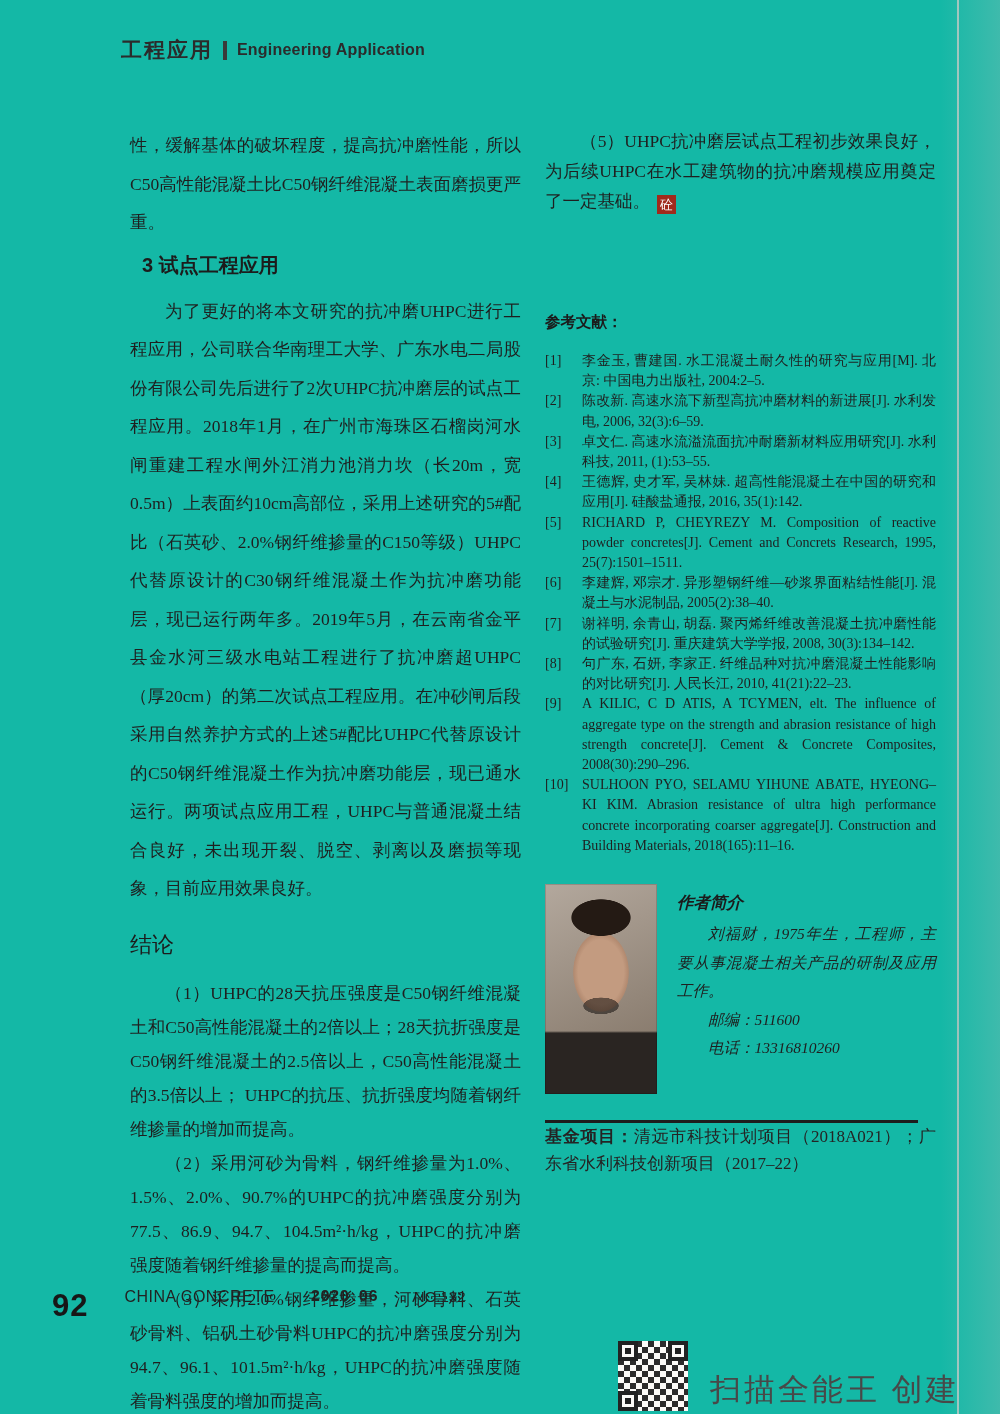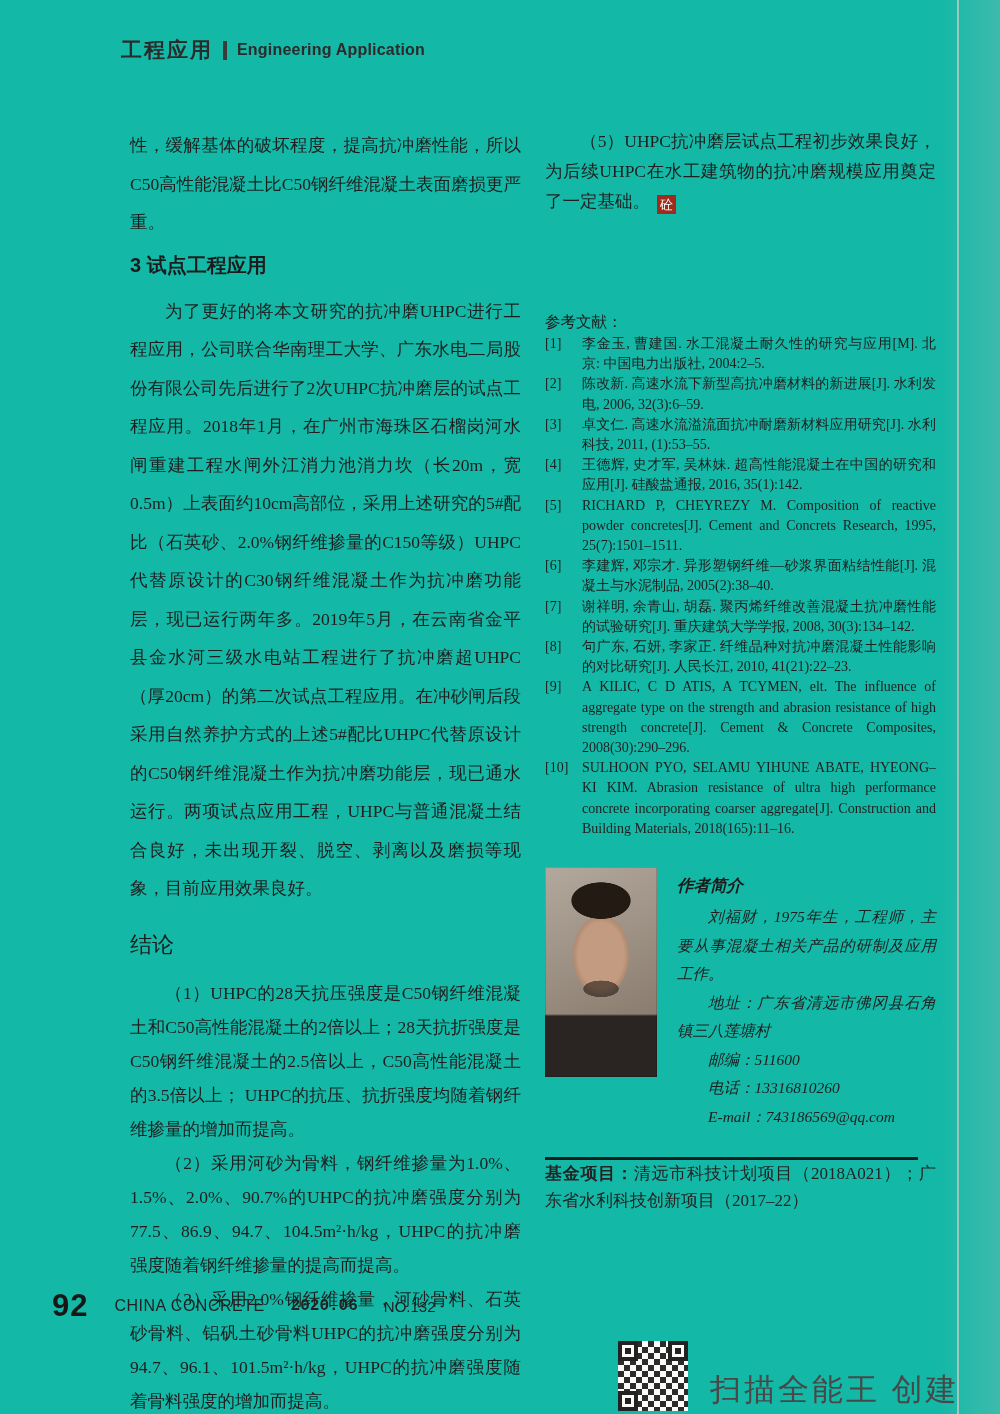--- a/index.html
+++ b/index.html
@@ -47,39 +47,39 @@
     color: #1f1f1f;
   }
   .lh38 { line-height: 38.5px; }
   .lh34 { line-height: 34px; }
   .lh30 { line-height: 30px; }
   .indent { text-indent: 2em; }
 
   .sec-h {
     font-family: "Liberation Sans", "DejaVu Sans", sans-serif;
     font-size: 20px; font-weight: 700; color: #1c1c1c;
-    margin: 10px 0 13px 0;
+    margin: 10px 0 13px 12px;
   }
   .concl-h {
     font-family: "Liberation Sans", "DejaVu Sans", sans-serif;
     font-size: 22px; font-weight: 400; color: #1c1c1c;
     margin: 22px 0 16px 0;
   }
 
   
   .endmark {
     display: inline-block; width: 19px; height: 19px;
     background: #a02a1c; color: #fff;
     font-size: 13px; line-height: 19px; text-align: center; text-indent: 0;
     vertical-align: -2px; margin-left: 7px;
     font-family: "Liberation Sans", "DejaVu Sans", sans-serif;
   }
   .refs { margin-top: 96px; }
   .refs-h {
-    font-weight: 400; font-size: 15.5px; margin-bottom: 1px; color: #1b1b1b;
+    font-weight: 700; font-size: 15.5px; margin-bottom: 18px; color: #1b1b1b;
   }
   .ref-row { display: flex; align-items: flex-start; }
   .ref-num {
     flex: 0 0 37px; font-size: 14px; line-height: 20.2px; color: #1f1f1f;
   }
   .ref-text {
     flex: 1; font-size: 14px; line-height: 20.2px; text-align: justify; color: #1f1f1f;
   }
 
   
@@ -103,21 +103,21 @@
     text-align: justify; color: #1f1f1f;
   }
 
   .fund-rule { margin-top: 26px; height: 3px; background: #1d1d1d; width: 373px; }
   .funding { margin-top: 0; font-size: 17px; line-height: 27px; text-align: justify; }
   .fund-label { font-weight: 700; font-family: "Liberation Sans", "DejaVu Sans", sans-serif; }
 
   
   .footer {
     position: absolute; left: 52px; top: 1288px;
-    display: flex; align-items: center; gap: 26px;
+    display: flex; align-items: flex-start; gap: 36px;
     font-family: "Liberation Sans", "DejaVu Sans", sans-serif;
   }
   .pg { font-size: 31px; font-weight: 700; color: #171717; letter-spacing: 1px; }
   .jname { font-size: 16px; color: #222; letter-spacing: 0.5px; }
   .jissue { font-size: 16px; font-weight: 700; color: #222; font-family: Liberation Mono, monospace; }
   .jno { font-size: 15px; color: #222; }
 
   
   .scanner { position: absolute; left: 618px; top: 1341px; display: flex; align-items: flex-end; gap: 22px; }
   .qr {
@@ -203,24 +203,22 @@
         <span class="ref-num">[10]</span>
         <span class="ref-text">SULHOON PYO, SELAMU YIHUNE ABATE, HYEONG–KI KIM. Abrasion resistance of ultra high performance concrete incorporating coarser aggregate[J]. Construction and Building Materials, 2018(165):11–16.</span>
       </div>
     </div>
 
     <div class="author">
       <div class="photo"></div>
       <div class="a-text">
         <div class="a-h">作者简介</div>
         <p>刘福财，1975年生，工程师，主要从事混凝土相关产品的研制及应用工作。</p>
-        <p>地址：广东省清远市佛冈县石角镇三八莲塘村</p>
         <p>邮编：511600</p>
         <p>电话：13316810260</p>
-        <p>E-mail：743186569@qq.com</p>
       </div>
     </div>
 
     <div class="fund-rule"></div>
     <p class="funding"><span class="fund-label">基金项目：</span><span>清远市科技计划项目（2018A021）；广东省水利科技创新项目（2017–22）</span></p>
   </div>
 
   <div class="footer">
     <span class="pg">92</span>
     <span class="jname">CHINA CONCRETE</span>

